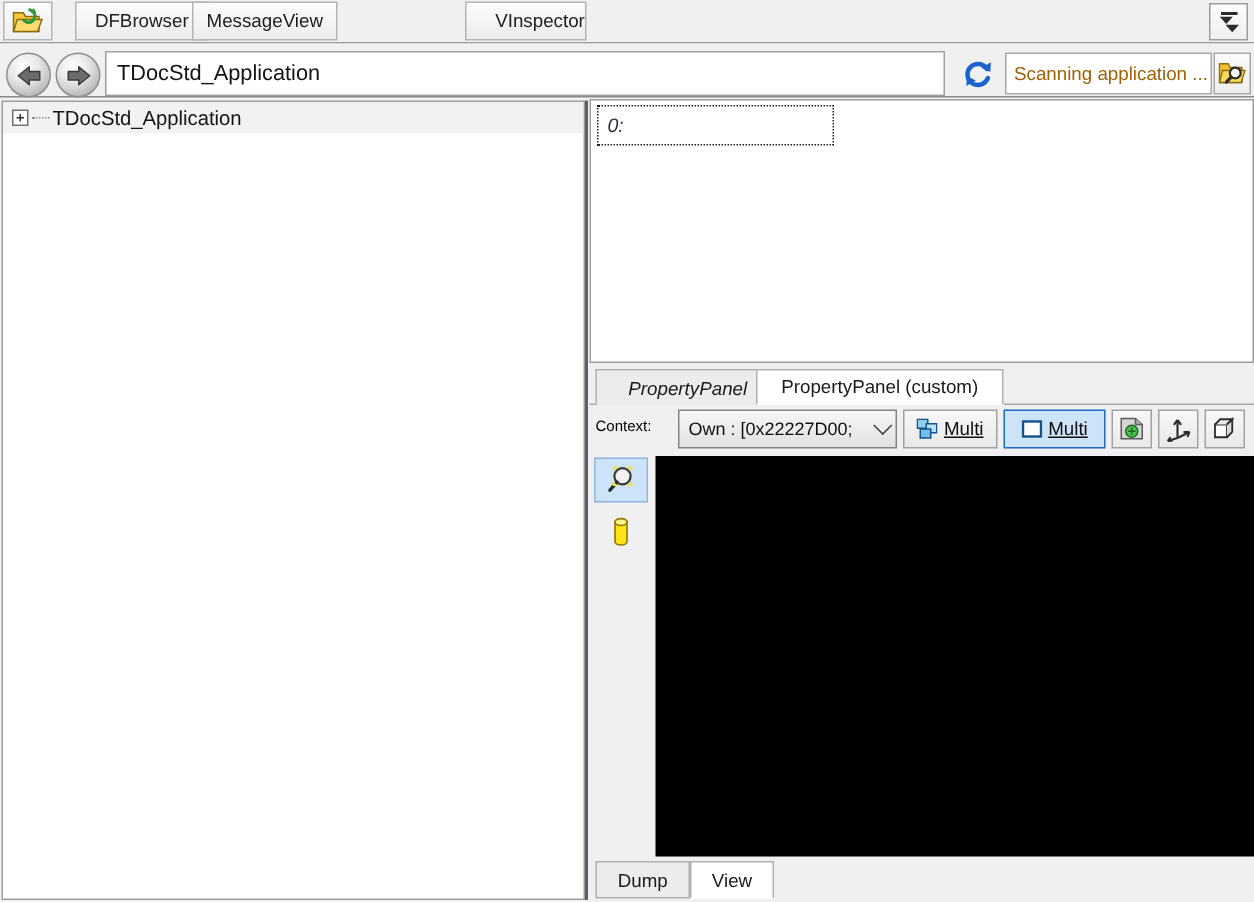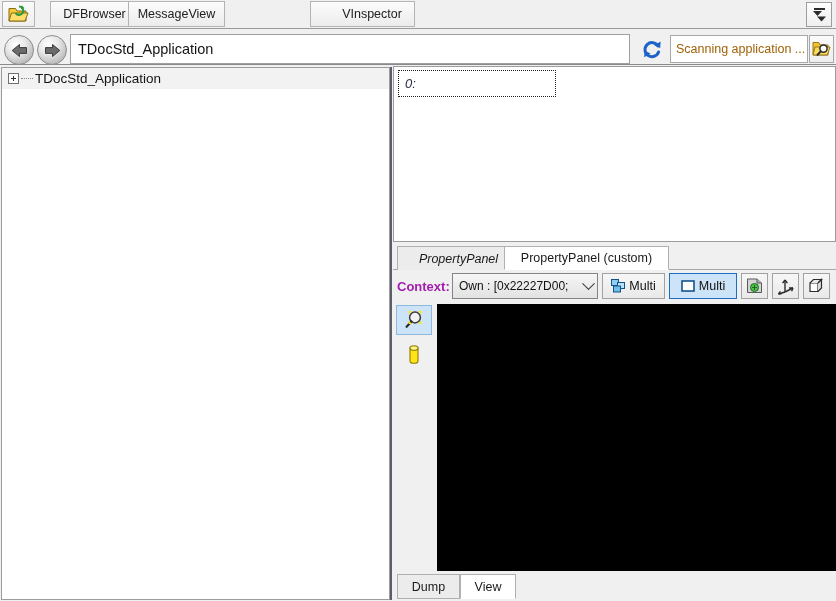--- a/index.html
+++ b/index.html
@@ -204,21 +204,21 @@
     z-index: 3;
   }
 
   
   .ctx-row {
     position: absolute; left: 0; top: 206px;
     width: 443px; height: 30px;
   }
   .ctx-label {
     position: absolute; left: 4px; top: 7px;
-    font-size: 13px; color: #a21caf; font-weight: bold;
+    font-size: 10px; color: #000000;
   }
   .ctx-combo {
     position: absolute; left: 59px; top: 1px;
     width: 146px; height: 26px;
     background: linear-gradient(#f6f6f6, #e2e2e2);
     border: 1px solid #848484;
     display: flex; align-items: center;
     padding: 0 4px 0 6px;
     font-size: 12px;
     cursor: pointer;
@@ -238,20 +238,21 @@
     position: absolute; top: 1px; height: 26px;
     background: linear-gradient(#f7f7f7, #e9e9e9);
     border: 1px solid #a2a2a2;
     display: flex; align-items: center; justify-content: center;
     gap: 4px;
     padding: 0 7px;
     font-size: 12.5px;
     color: #101010;
     cursor: pointer;
     white-space: nowrap;
+    text-decoration: underline;
   }
   .tool-btn.checked {
     background: #cde3f7;
     border: 1px solid #1c6ec4;
   }
   .icon-btn {
     position: absolute; top: 1px;
     width: 27px; height: 26px;
     background: linear-gradient(#f7f7f7, #e9e9e9);
     border: 1px solid #a2a2a2;
@@ -319,21 +320,21 @@
         <path d="M14.5 0.4 L16.4 3.6 L12.6 3.9 Z" fill="#2d9a3a"></path>
       </svg>
     </div>
 
     <div class="tab" style="left:39px;  width:89px;margin-left:11px;">
         <span>DFBrowser</span>
       </div>
     <div class="tab" style="left:128px; width:97px;">
         <span>MessageView</span>
       </div>
-    <div class="tab" style="left:310px; width:105px;padding-left:32px;">
+    <div class="tab" style="left:310px; width:81px;padding-left:32px;">
         <span>VInspector</span>
       </div>
 
     <div class="tab-overflow">
       <div class="ovf-dash"></div>
       <svg width="16" height="11" viewBox="0 0 16 11">
         <path d="M2 0 L6.5 5 L11 0 Z" fill="#2b2b2b"></path>
         <path d="M6 5.5 L10.5 10.5 L15 5.5 Z" fill="#2b2b2b"></path>
       </svg>
     </div>

